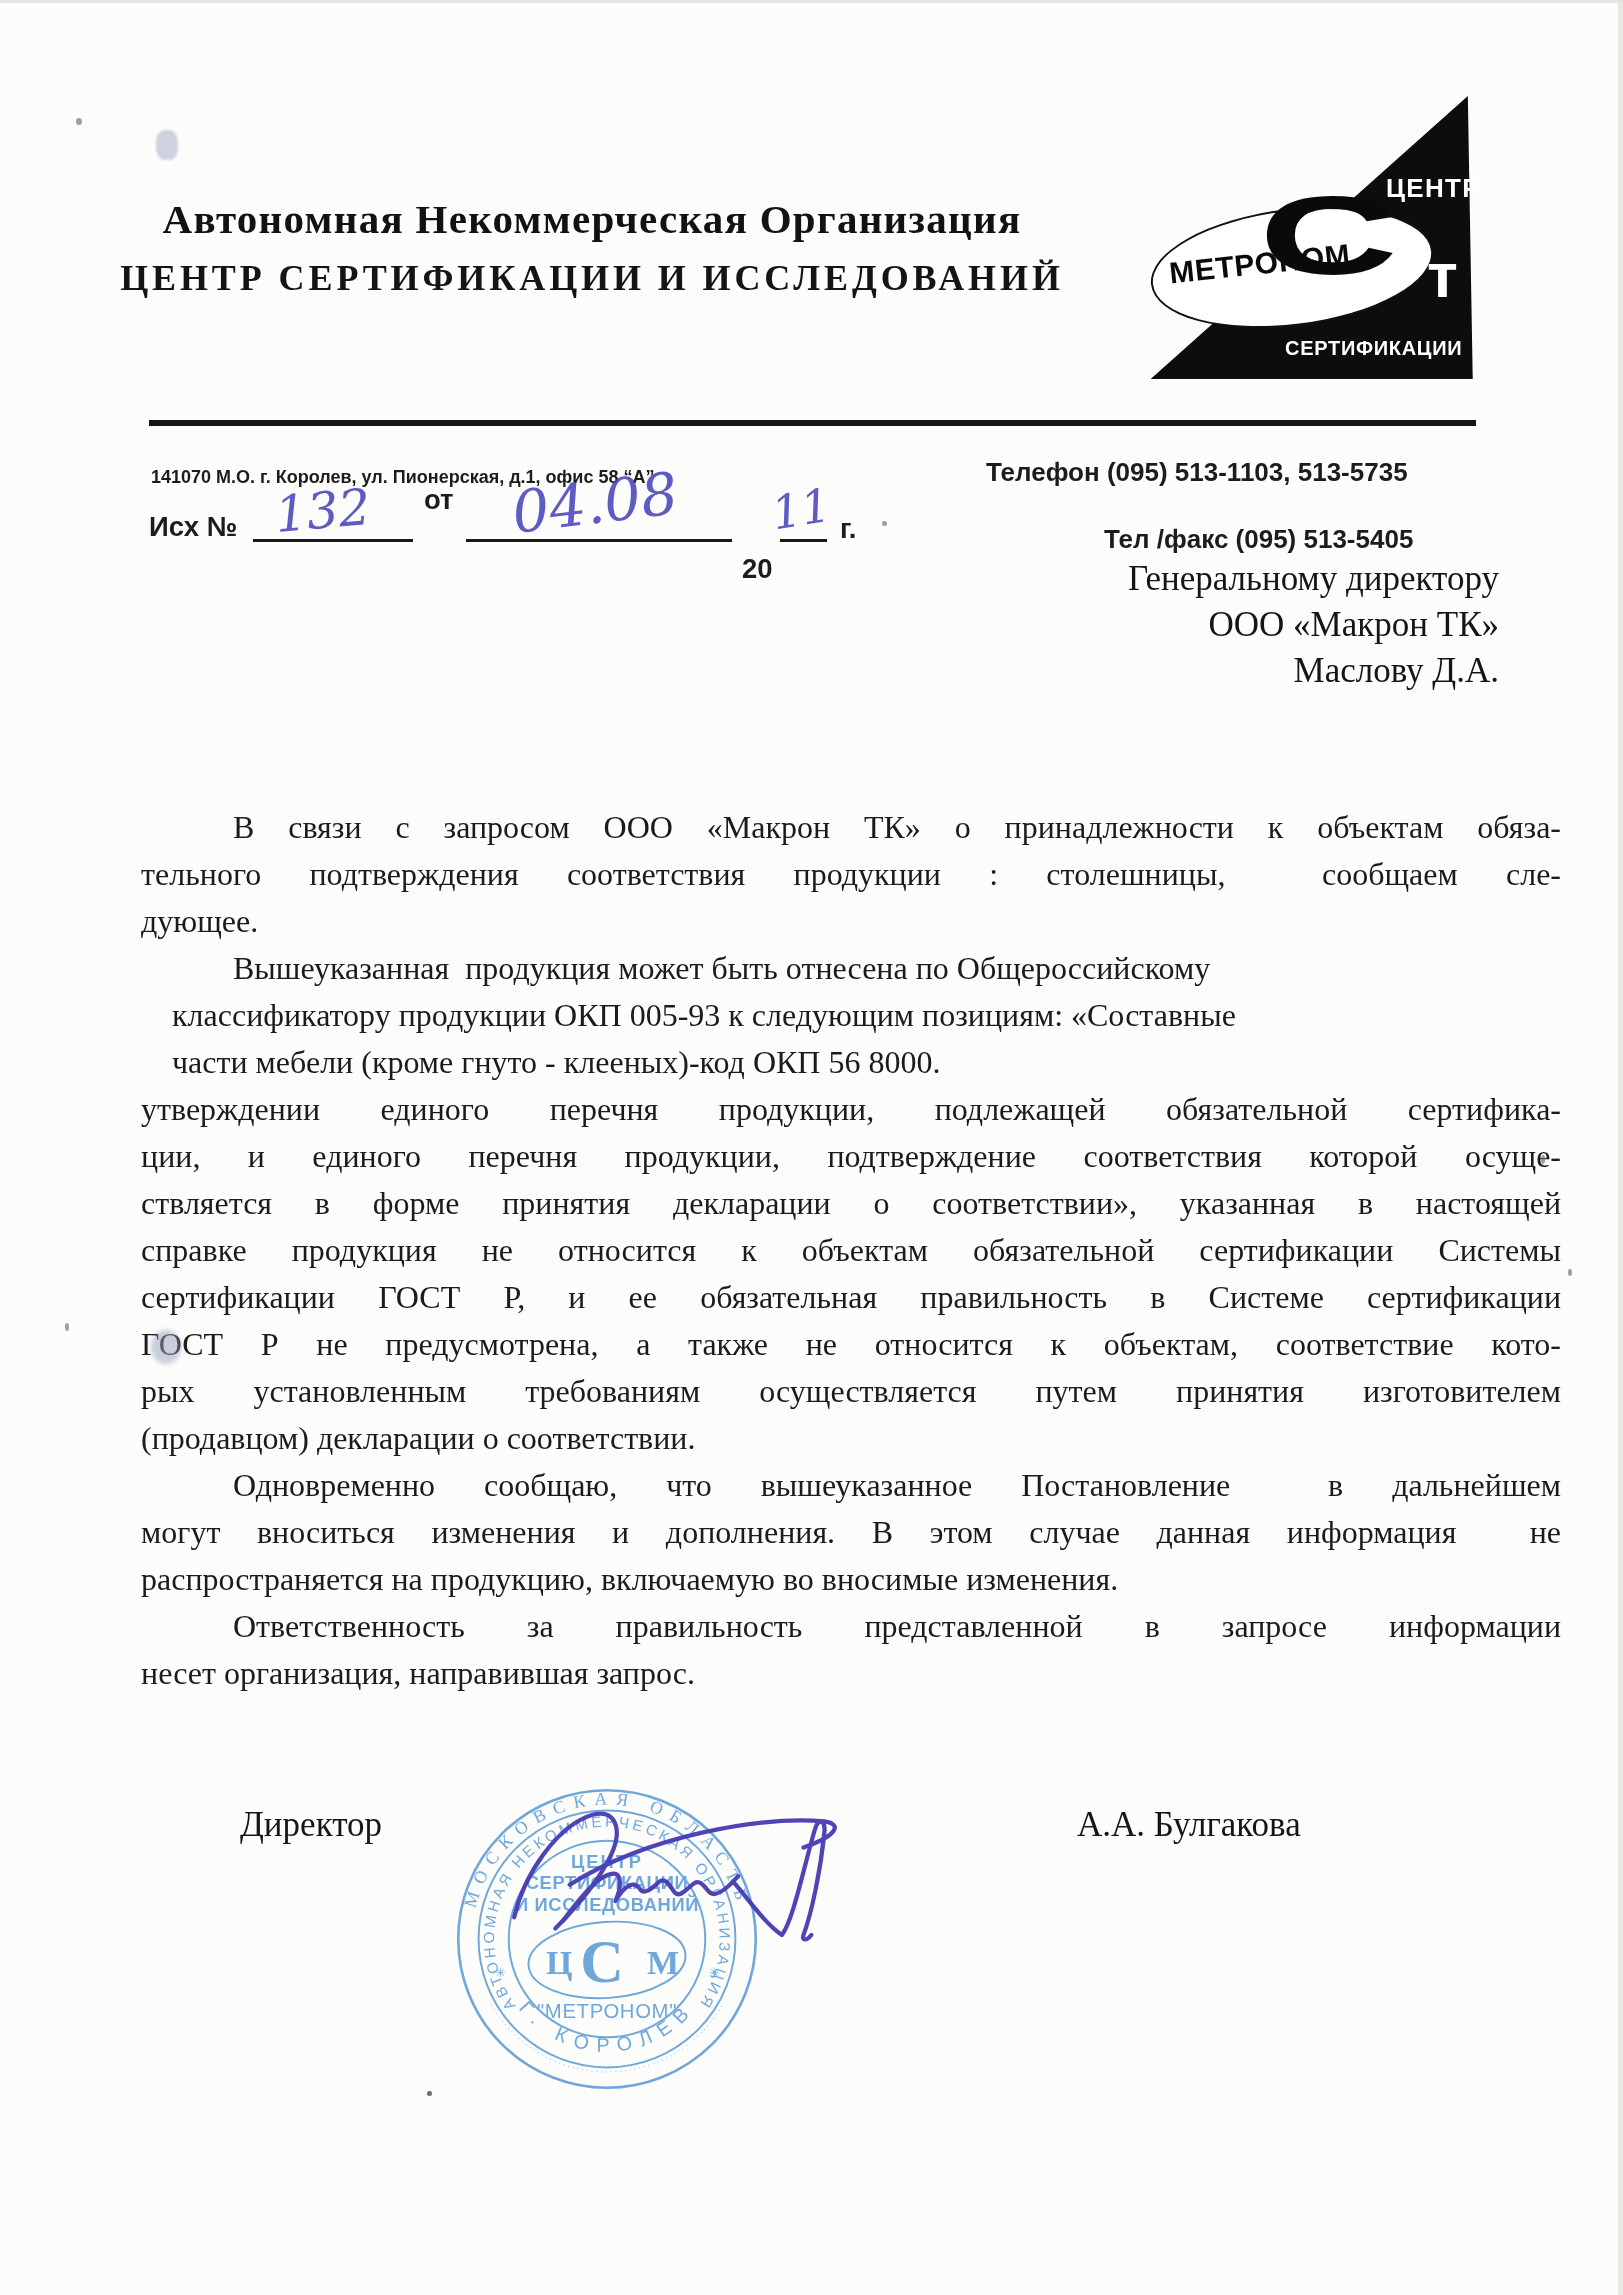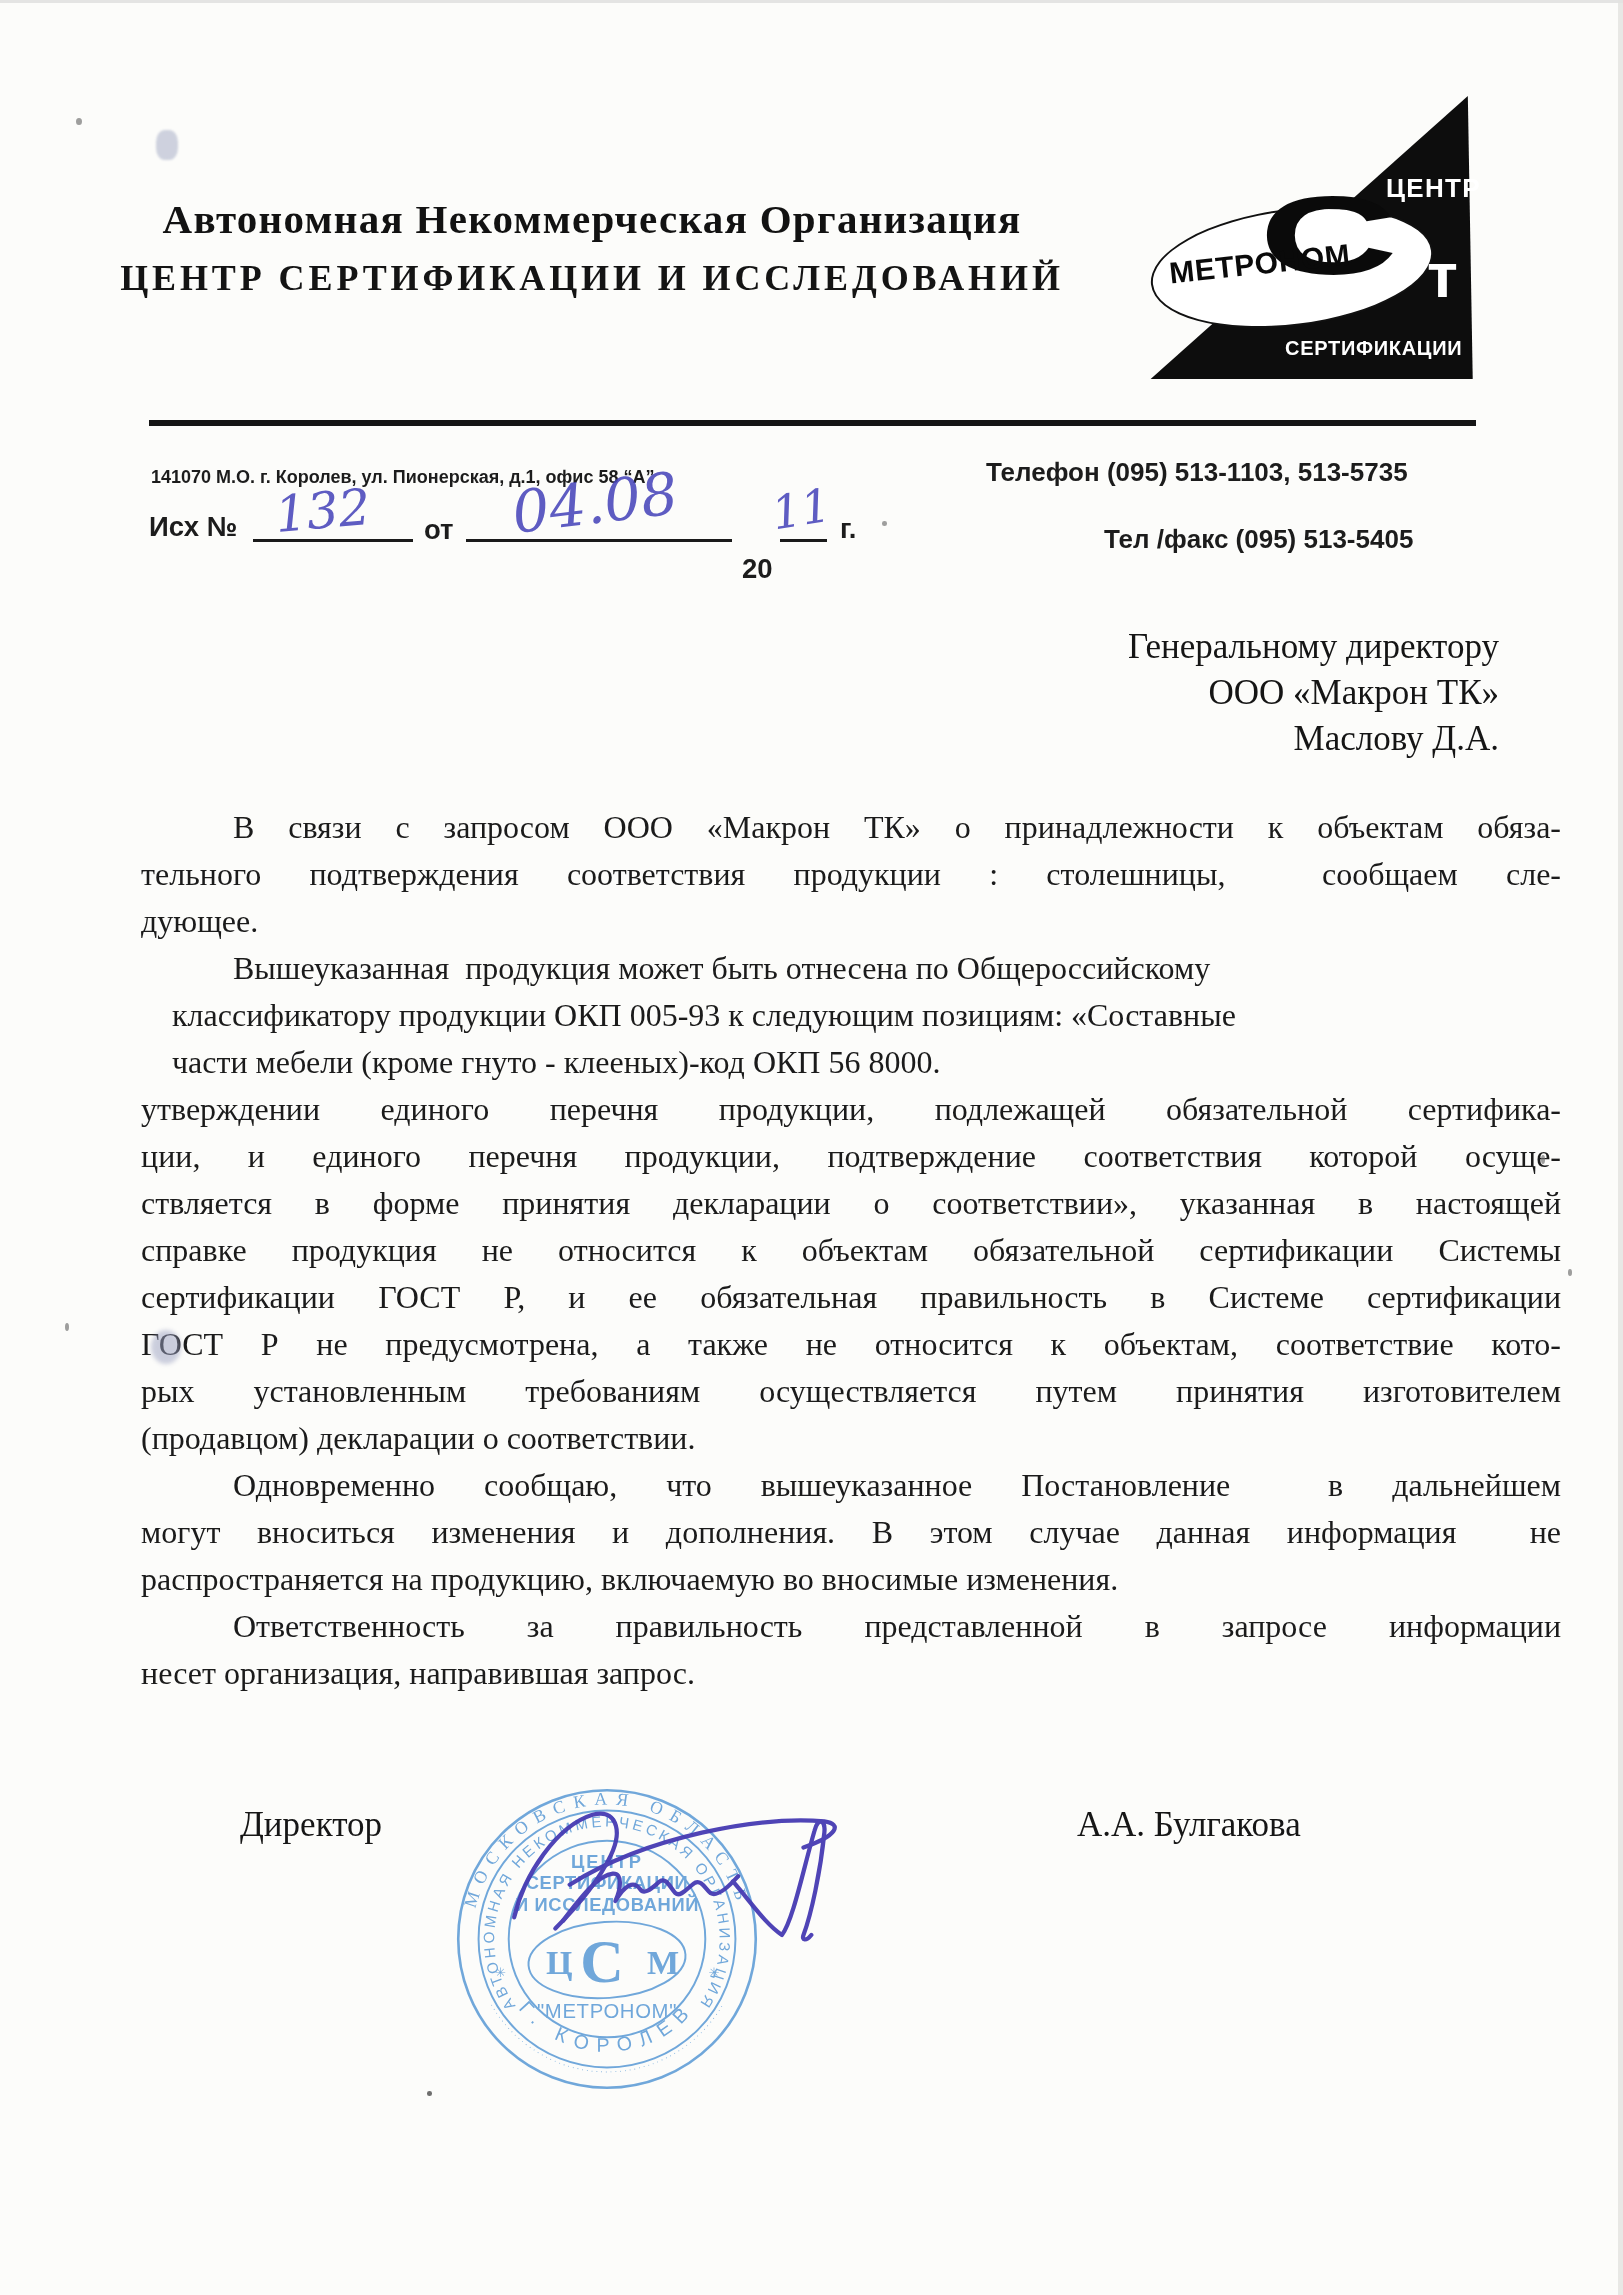--- a/index.html
+++ b/index.html
@@ -39,21 +39,21 @@
   .addr{left:151px;top:467px;font-size:18px;}
   .ph1{left:986px;top:457px;font-size:26px;}
   .ph2{left:1104px;top:524px;font-size:26px;}
 
   
   .out-lbl{font-size:27.5px;}
   .u{background:#1a1a1a;height:2.6px;}
   .hand{font-family:"DejaVu Serif",serif;font-style:italic;color:#4946bb;opacity:.88;white-space:nowrap;}
 
   
-  .rcp{left:982px;top:624px;width:517px;text-align:right;font-size:35px;line-height:46px;color:#151515;}
+  .rcp{left:982px;top:556px;width:517px;text-align:right;font-size:35px;line-height:46px;color:#151515;}
 
   
   .body-block{left:141px;top:804px;width:1420px;font-size:32px;line-height:47px;color:#1b1b1b;}
   .bline{white-space:pre-wrap;}
   .bline.fill{text-align:justify;text-align-last:justify;}
   .bline.ind-para{padding-left:92px;}
   .bline.ind-small{padding-left:31px;}
   .bline.ind-out{margin-left:-21.6px;}
 
   .sig-row{font-size:35px;color:#161616;}
@@ -94,21 +94,21 @@
 
   <div class="abs rule"></div>
 
   <div class="abs sansb addr">141070  М.О. г. Королев, ул. Пионерская, д.1, офис 58 “А”</div>
   <div class="abs sansb ph1">Телефон (095) 513-1103,  513-5735</div>
   <div class="abs sansb ph2">Тел /факс (095) 513-5405</div>
 
   <div class="abs sansb out-lbl" style="left:149px;top:511px;">Исх №</div>
   <div class="abs u" style="left:253px;top:539px;width:160px;"></div>
   <div class="abs hand" style="left:275px;top:482px;font-size:50px;transform:rotate(-5deg);">132</div>
-  <div class="abs sansb out-lbl" style="left:424px;top:514px;text-align:right;">от</div>
+  <div class="abs sansb out-lbl" style="left:424px;top:484px;text-align:right;">от</div>
   <div class="abs u" style="left:466px;top:539px;width:266px;"></div>
   <div class="abs hand" style="left:512px;top:469px;font-size:58px;transform:rotate(-7deg);">04.08</div>
   <div class="abs sansb out-lbl" style="left:742px;top:513px;margin-top:40px;">20</div>
   <div class="abs u" style="left:780px;top:539px;width:47px;"></div>
   <div class="abs hand" style="left:772px;top:482px;font-size:46px;transform:rotate(-9deg);">11</div>
   <div class="abs sansb out-lbl" style="left:840px;top:513px;">г.</div>
 
   <div class="abs rcp">
     <div>Генеральному директору</div>
     <div>ООО «Макрон ТК»</div>

